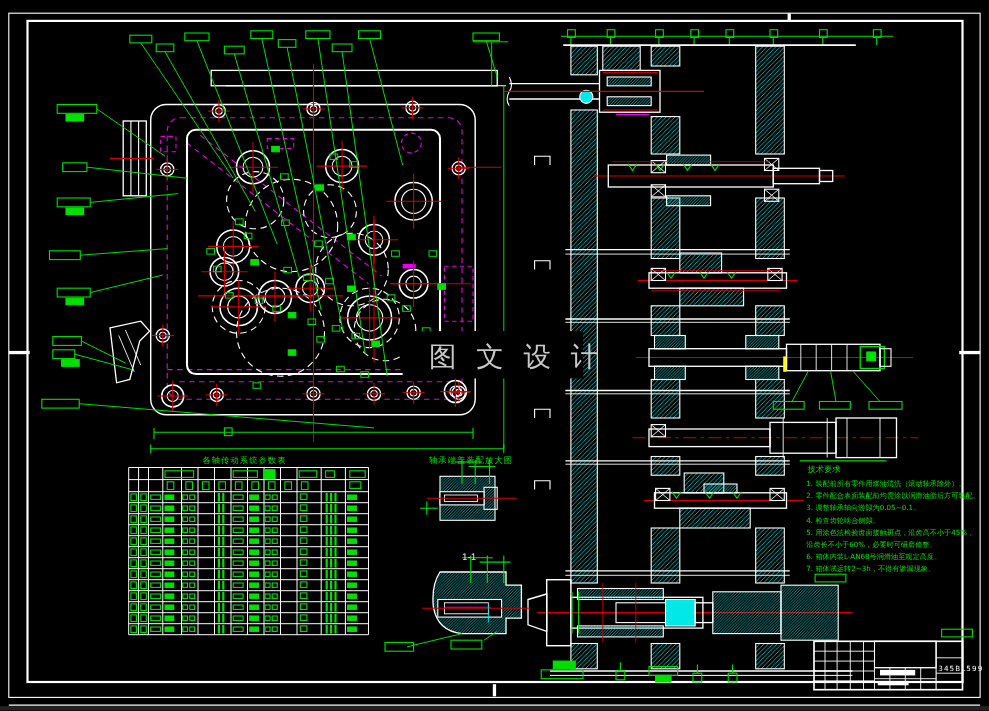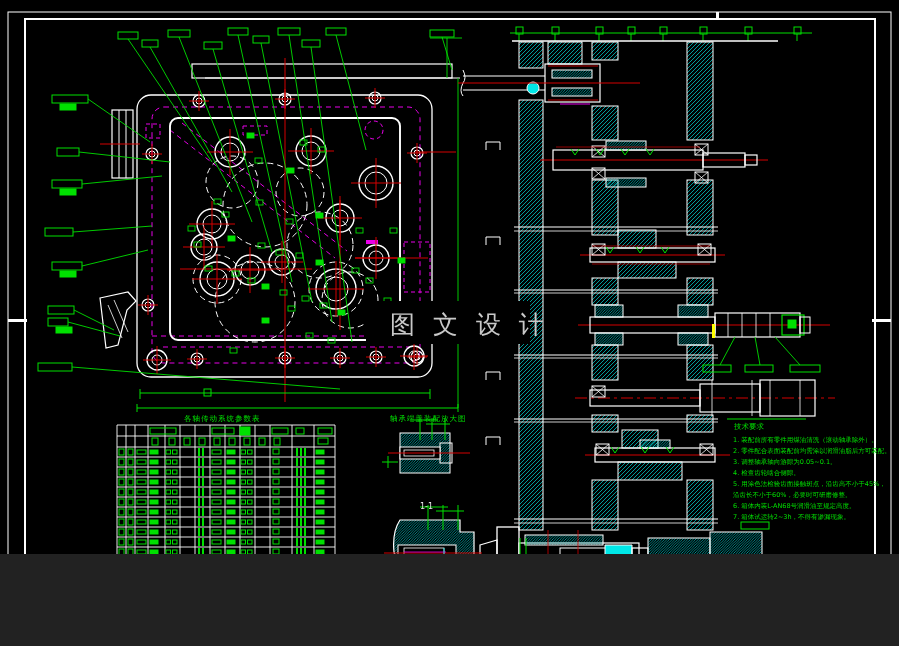--- a/index.html
+++ b/index.html
@@ -1,16 +1,16 @@
 <!DOCTYPE html>
 <html><head>
 <meta charset="utf-8">
 <style>
   html,body{margin:0;padding:0;background:#222;}
-  .stage{position:relative;width:899px;height:554px;background:#000;overflow:hidden;}
+  .stage{position:relative;width:899px;height:642px;background:#000;overflow:hidden;}
   svg{display:block}
   text{font-family:"DejaVu Sans",sans-serif;}
   .note{fill:#00e000;font-size:6.5px;}
   .gtitle{fill:#00e000;font-size:7.5px;letter-spacing:1px;}
   .wm{fill:#c8c8c8;font-size:25px;letter-spacing:5px;}
   .tbtext{fill:#ffffff;font-size:6.5px;letter-spacing:1px;}
   .wlabel{fill:#e8e8e8;font-size:8px;}
 </style>
 </head>
 <body>

